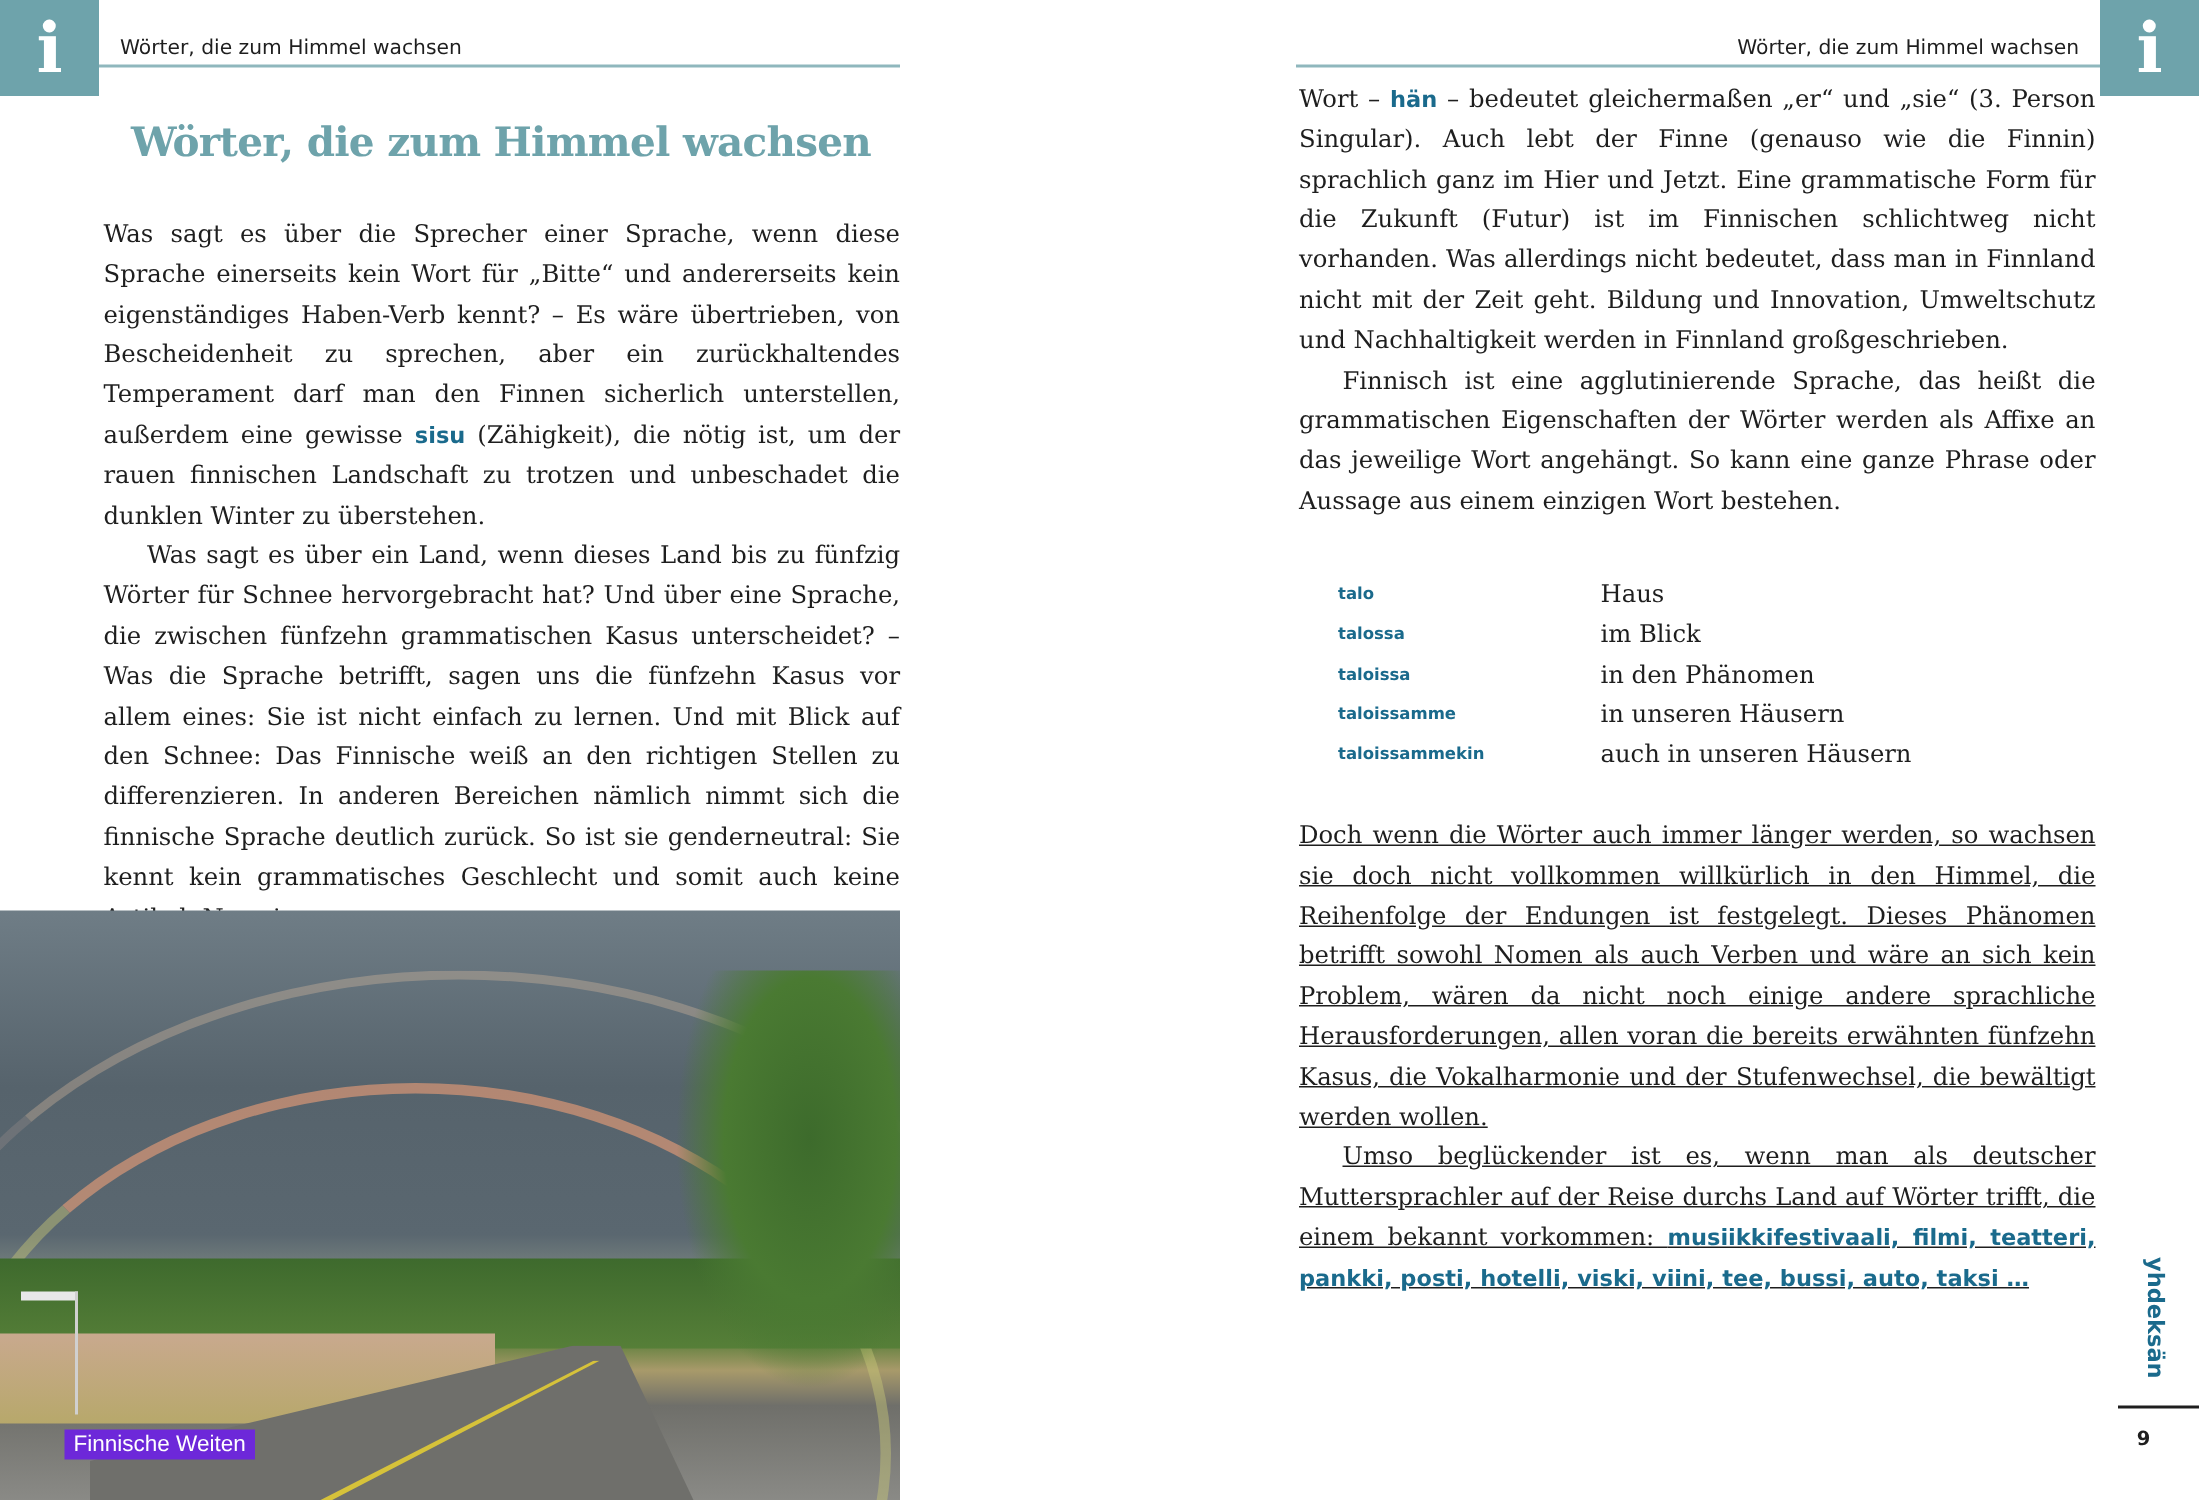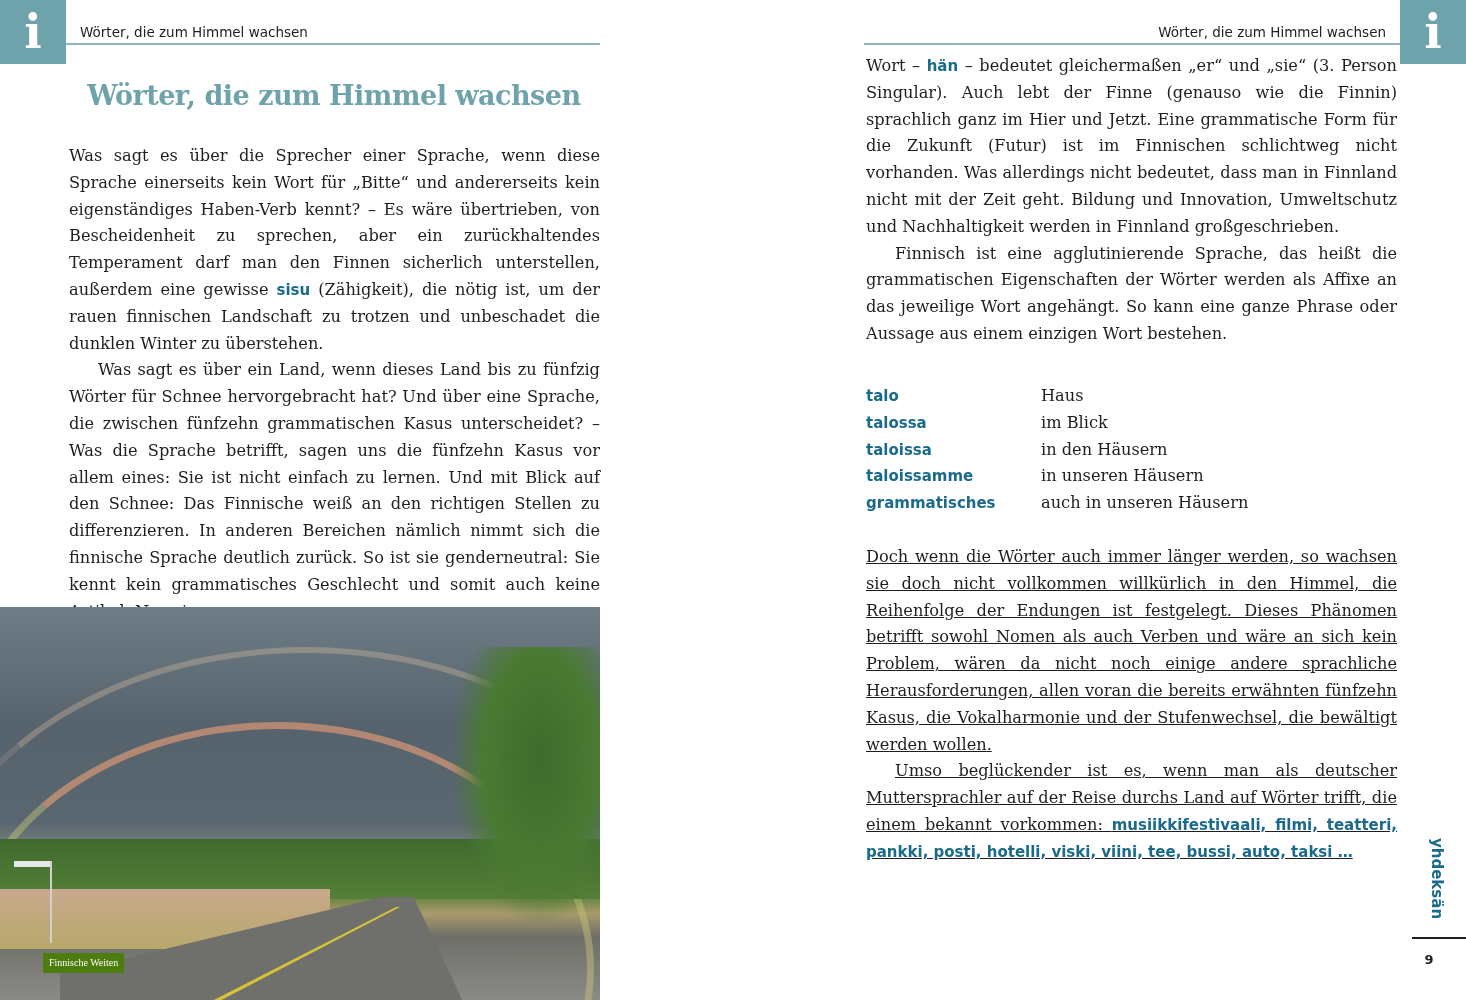--- a/index.html
+++ b/index.html
@@ -19,28 +19,28 @@
   .title { position:absolute; top:80px; left:68px; width:532px; text-align:center;
            font-family:"DejaVu Serif", serif; font-weight:bold; font-size:27px; color:#6ea3ab; letter-spacing:-0.5px; }
   .col { position:absolute; font-size:16.2px; line-height:26.8px; text-align:justify; }
   .col.left { left:69px; top:143px; width:531px; }
   .col.right { left:866px; top:53px; width:531px; }
   .col p { margin:0; }
   .col p.indent { text-indent:29px; }
   .hl { font-family:"DejaVu Sans", sans-serif; font-weight:bold; color:#1a6a8c; font-size:15px; }
   .vocab { position:absolute; left:866px; top:383px; width:520px; }
   .vocab-row { display:flex; height:26.8px; line-height:26.8px; }
-  .vocab-fi { width:175px; font-family:"DejaVu Sans", sans-serif; font-weight:bold; color:#1a6a8c; font-size:15px; }
+  .vocab-fi { width:175px; font-family:"DejaVu Sans", sans-serif; font-weight:bold; color:#1a6a8c; font-size:11px;margin-left:26px; }
   .vocab-de { font-size:16.2px; }
   .col.right2 { left:866px; top:544px; width:531px;text-decoration:underline; }
   .photo { position:absolute; left:0; top:607px; width:600px; height:393px; overflow:hidden;
            background:linear-gradient(180deg,#6f7d86 0%,#56636c 30%,#5a6770 55%,#7a8580 62%,#3f6b2e 63%,#4f7a33 72%,#a89a6a 78%,#6f6f6a 84%,#8a8a86 100%); }
   .rainbow { position:absolute; border-radius:50%; border-style:solid; border-color:transparent; }
   .caption { position:absolute; left:43px; top:953px; padding:0 6px; height:20px; line-height:20px;
-             background:#4d7c0f; color:#ffffff; font-family:Liberation Serif, serif; font-size:10px; }
+             background:#6d28d9; color:#ffffff; font-family:Liberation Sans, sans-serif; font-size:15px; }
   .section-label { position:absolute; left:1422px; top:838px; width:24px; height:90px;
                    writing-mode:vertical-rl; font-family:"DejaVu Sans", sans-serif; font-weight:bold;
                    font-size:15px; color:#1a6a8c; }
   .folio-rule { position:absolute; left:1412px; top:937px; width:54px; height:2px; background:#1e1e1e; }
   .folio { position:absolute; left:1412px; top:952px; width:34px; text-align:center;
            font-family:"DejaVu Sans", sans-serif; font-weight:bold; font-size:13px; }
 </style>
 </head>
 <body>
 
@@ -85,28 +85,28 @@
   <div class="vocab-row">
     <span class="vocab-fi">talo</span>
     <span class="vocab-de">Haus</span>
   </div>
   <div class="vocab-row">
     <span class="vocab-fi">talossa</span>
     <span class="vocab-de">im Blick</span>
   </div>
   <div class="vocab-row">
     <span class="vocab-fi">taloissa</span>
-    <span class="vocab-de">in den Häusern</span>
+    <span class="vocab-de">in den Phänomen</span>
   </div>
   <div class="vocab-row">
     <span class="vocab-fi">taloissamme</span>
     <span class="vocab-de">in unseren Häusern</span>
   </div>
   <div class="vocab-row">
-    <span class="vocab-fi">grammatisches</span>
+    <span class="vocab-fi">taloissammekin</span>
     <span class="vocab-de">auch in unseren Häusern</span>
   </div>
 </div>
 
 <div class="col right2">
   <p>Doch wenn die Wörter auch immer länger werden, so wachsen sie doch nicht vollkommen willkürlich in den Himmel, die Reihenfolge der Endungen ist festgelegt. Dieses Phänomen betrifft sowohl Nomen als auch Verben und wäre an sich kein Problem, wären da nicht noch einige andere sprachliche Herausforderungen, allen voran die bereits erwähnten fünfzehn Kasus, die Vokalharmonie und der Stufenwechsel, die bewältigt werden wollen.</p>
   <p class="indent"><span>Umso beglückender ist es, wenn man als deutscher Muttersprachler auf der Reise durchs Land auf Wörter trifft, die einem bekannt vorkommen: </span><span class="hl">musiikkifestivaali, filmi, teatteri, pankki, posti, hotelli, viski, viini, tee, bussi, auto, taksi …</span></p>
 </div>
 
 <div class="section-label">yhdeksän</div>

